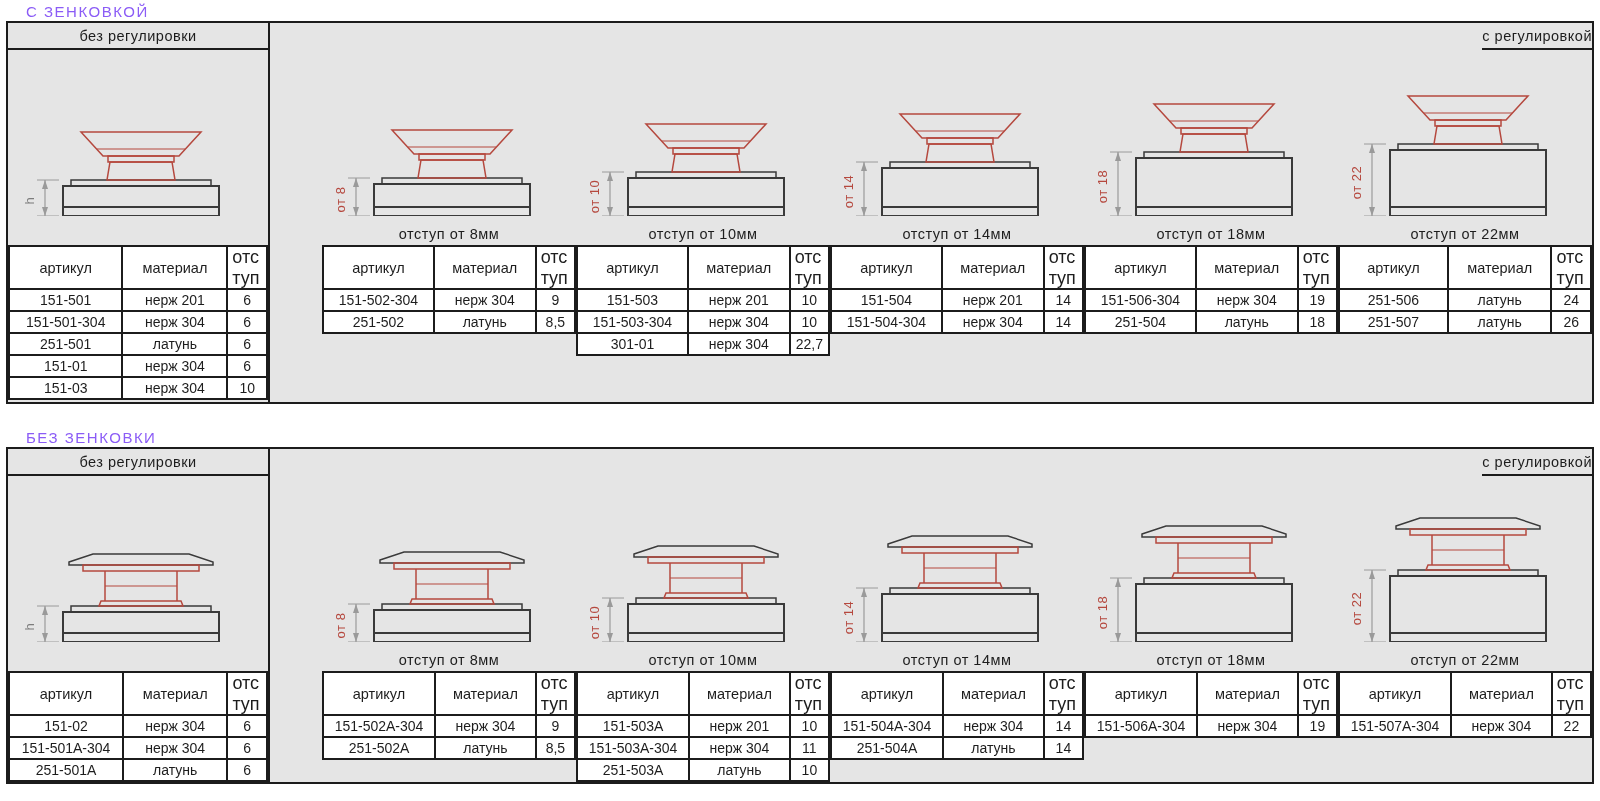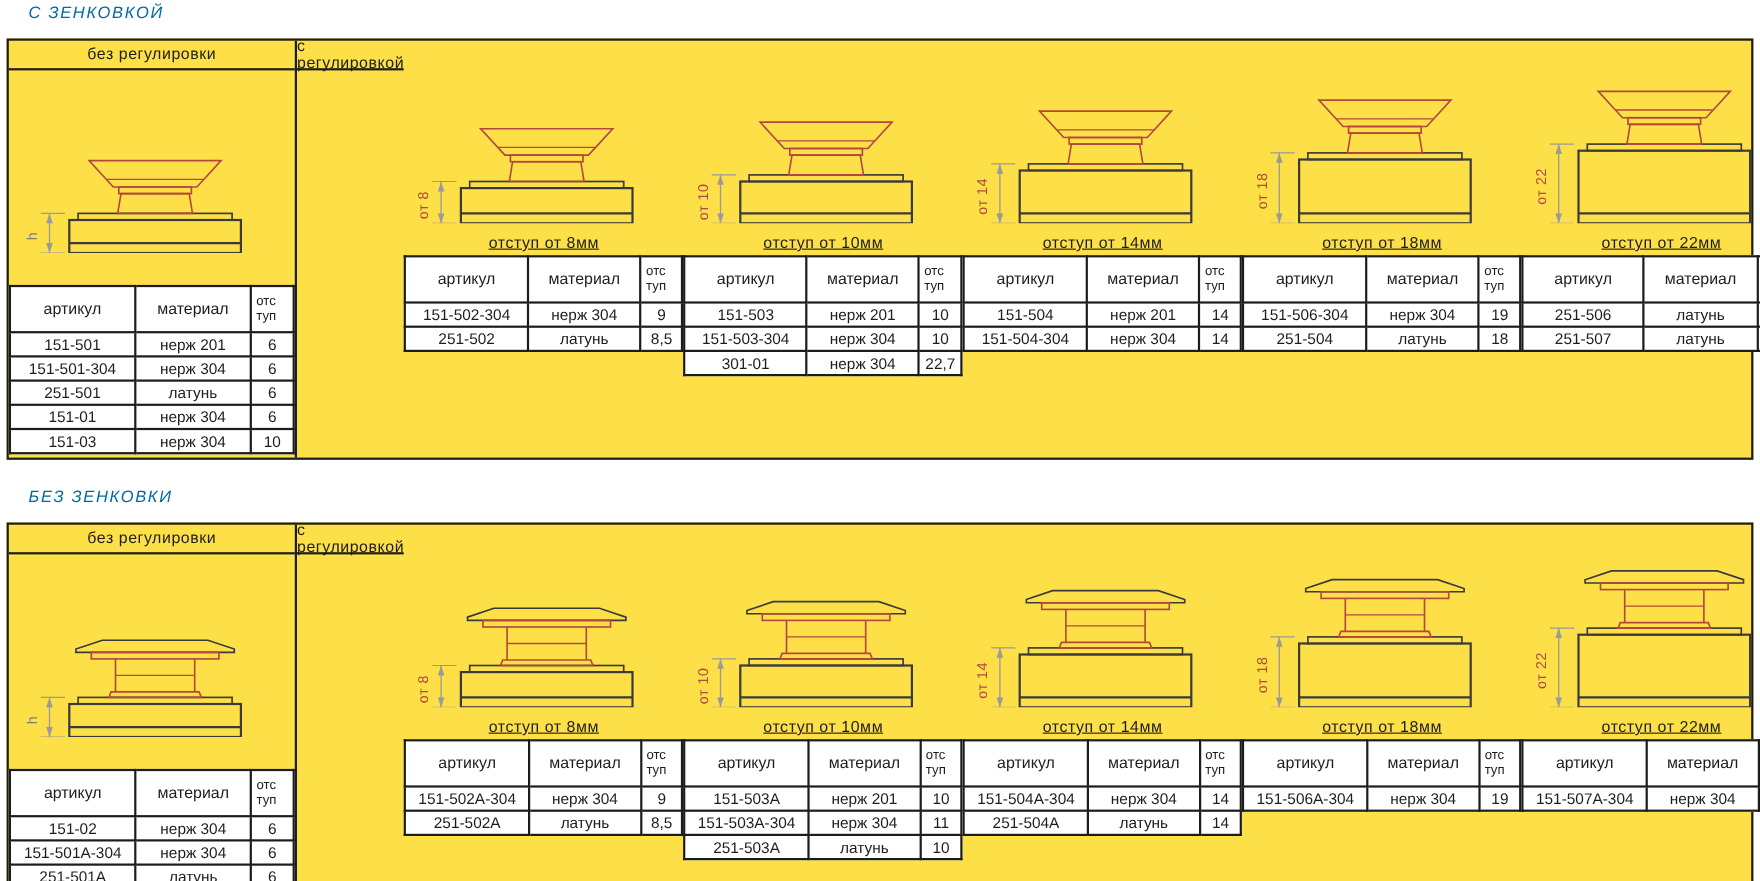--- a/index.html
+++ b/index.html
@@ -1,41 +1,41 @@
 <!DOCTYPE html>
 <html><head>
 <meta charset="utf-8">
 <style>
   html,body{margin:0;padding:0;background:#fff;}
   body{width:1600px;height:801px;overflow:hidden;font-family:"Liberation Sans",sans-serif;color:#1d1d1d;}
   .sheet{position:relative;width:1600px;}
-  .sec-title{font-size:15px;letter-spacing:1.5px;margin:3px 0 15px 26px;color:#0369a1;white-space:nowrap;font-style:italic;}
-  .box{border:2px solid #1c1c1c;margin:0 6px;display:flex;background:#fde047;box-sizing:border-box;}
+  .sec-title{font-size:15px;letter-spacing:1.5px;margin:3px 0 1px 26px;color:#8b5cf6;white-space:nowrap;}
+  .box{border:2px solid #1c1c1c;margin:0 6px;display:flex;background:#e5e5e5;box-sizing:border-box;}
   .box.tall{min-height:383px;}
   .box.short{min-height:332px;}
   .left-col{width:262px;border-right:2px solid #1c1c1c;display:flex;flex-direction:column;box-sizing:border-box;}
-  .right-col{flex:1;display:flex;flex-direction:row;min-width:0;}
+  .right-col{flex:1;display:flex;flex-direction:column;min-width:0;align-items:flex-end;}
   .col-header{height:25px;border-bottom:2px solid #1c1c1c;display:flex;align-items:center;justify-content:center;font-size:14.5px;letter-spacing:.5px;}
   .left-content{flex:1;display:flex;flex-direction:column;align-items:center;padding-top:14px;}
   .right-content{flex:1;display:flex;justify-content:space-evenly;align-items:flex-start;padding-top:14px;}
   .group{display:flex;flex-direction:column;align-items:center;width:254px;}
   .draw-zone{height:152px;display:flex;align-items:flex-end;justify-content:center;}
-  .caption{height:26px;font-size:14.5px;display:flex;align-items:flex-end;justify-content:center;padding-bottom:3px;letter-spacing:.5px;text-decoration:underline;}
+  .caption{height:26px;font-size:14.5px;display:flex;align-items:flex-end;justify-content:center;padding-bottom:3px;letter-spacing:.5px;}
   .caption.blank{visibility:hidden;}
   .fig{position:relative;width:230px;}
   .fig svg{display:block;}
   .dim-label{position:absolute;left:-18px;width:48px;text-align:center;font-size:13px;color:#b5483e;transform:rotate(-90deg);letter-spacing:.5px;white-space:nowrap;}
   .dim-gray .dim-label{color:#7c7c7c;}
   table.spec{border-collapse:collapse;font-size:14px;background:#fff;}
   .spec th,.spec td{border:2px solid #1c1c1c;text-align:center;padding:0 3px;box-sizing:border-box;}
   .spec th{font-weight:normal;font-size:14.5px;}
   .spec thead th{height:42px;}
   .spec td{height:22px;white-space:nowrap;}
   .c1{width:116px;} .c2{width:108px;} .c3{width:40px;}
-  .offset-th div{line-height:1.15;font-size:12px;text-align:left;padding-left:1px;}
+  .offset-th div{line-height:1.15;font-size:18px;text-align:left;padding-left:1px;}
   .gap{height:22px;}
 </style>
 </head>
 <body>
 
 <div class="sheet">
 
   <div class="sec-title">С ЗЕНКОВКОЙ</div>
 
   <div class="box tall">

